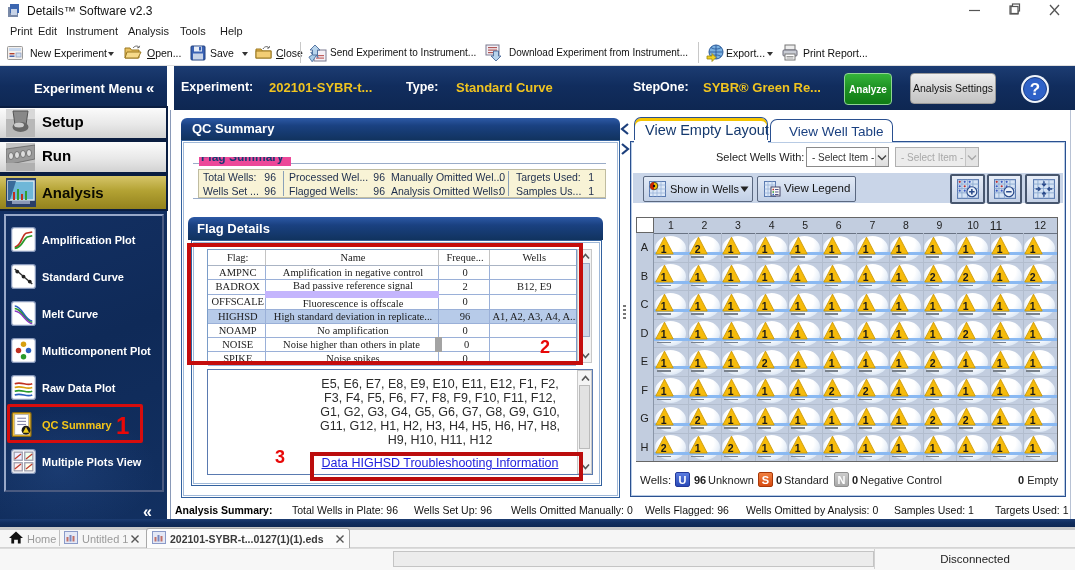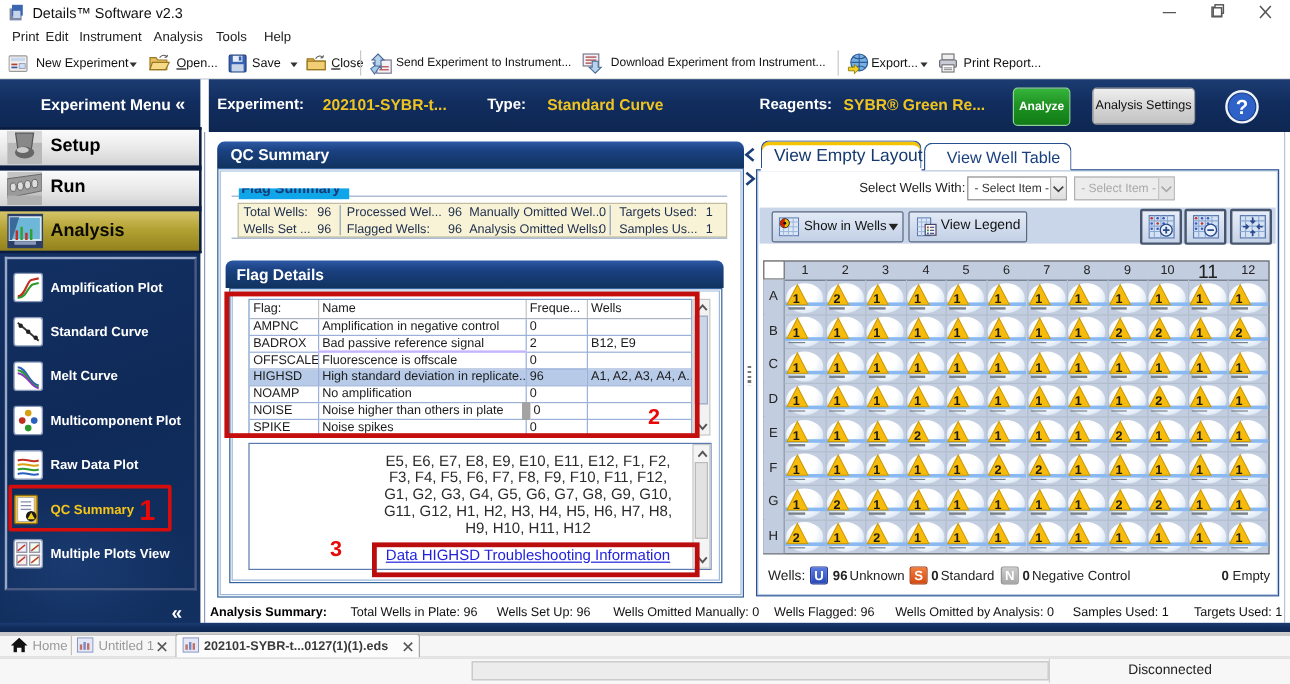--- a/index.html
+++ b/index.html
@@ -103,21 +103,21 @@
  <line x1="5.5" y1="14" x2="12.5" y2="14" stroke="#999"></line>
 </svg>
 <div class="a tb" style="left:803px;">Print Report...</div>
 
 <div class="a navy" style="left:0;top:66px;width:1075px;height:44px;"></div>
 <div class="a" style="left:34px;top:79px;font-size:13px;font-weight:bold;color:#fff;white-space:nowrap;">Experiment Menu <span style="font-size:15px;">«</span></div>
 <div class="a" style="left:181px;top:80px;font-size:12.5px;font-weight:bold;color:#fff;">Experiment:</div>
 <div class="a" style="left:269px;top:80px;font-size:13px;font-weight:bold;color:#f0c420;">202101-SYBR-t...</div>
 <div class="a" style="left:406px;top:80px;font-size:12.5px;font-weight:bold;color:#fff;">Type:</div>
 <div class="a" style="left:456px;top:80px;font-size:13px;font-weight:bold;color:#f0c420;">Standard Curve</div>
-<div class="a" style="left:633px;top:80px;font-size:12.5px;font-weight:bold;color:#fff;">Reagents:</div>
+<div class="a" style="left:633px;top:80px;font-size:12.5px;font-weight:bold;color:#fff;">StepOne:</div>
 <div class="a" style="left:703px;top:80px;font-size:13px;font-weight:bold;color:#f0c420;">SYBR® Green Re...</div>
 <div class="a" style="left:844px;top:73px;width:48px;height:32px;background:linear-gradient(#35b43a,#1f9324 45%,#107c15);border:1px solid #8fd494;border-radius:4px;color:#fff;font-size:10px;font-weight:bold;text-align:center;line-height:31px;">Analyze</div>
 <div class="a" style="left:910px;top:73px;width:86px;height:31px;background:linear-gradient(#efefef,#d2d2d2 60%,#c2c2c2);border:1px solid #999;border-radius:4px;color:#111;font-size:10.5px;text-align:center;line-height:29px;white-space:nowrap;">Analysis Settings</div>
 <svg class="a" style="left:1020px;top:74px" width="30" height="30" viewBox="0 0 30 30">
  <circle cx="15" cy="15" r="14" fill="#f0f4fa"></circle>
  <circle cx="15" cy="15" r="11.5" fill="#2f62c8" stroke="#1a3f8a" stroke-width="1"></circle>
  <text x="15" y="21" font-size="17" font-weight="bold" fill="#fff" text-anchor="middle" font-family="Liberation Sans">?</text>
 </svg>
 
 <div class="a navy" style="left:0;top:110px;width:168px;height:417px;background:linear-gradient(160deg,#16346a,#0f2a58 55%,#123061);"></div>
@@ -221,21 +221,21 @@
 <div class="a" style="left:143px;top:503px;font-size:16px;font-weight:bold;color:#fff;">«</div>
 
 <div class="a" style="left:172px;top:110px;width:903px;height:409px;background:#fff;"></div>
 <div class="a" style="left:170px;top:110px;width:1px;height:409px;background:#8a9ab8;"></div>
 <div class="a" style="left:1070px;top:110px;width:1px;height:409px;background:#b8c2d4;"></div>
 
 <div class="a hdr" style="left:181px;top:118px;width:439px;height:22px;border-radius:6px 6px 0 0;font-size:13px;line-height:22px;padding-left:11px;">QC Summary</div>
 <div class="a" style="left:181px;top:140px;width:439px;height:358px;border:1px solid #33619e;box-shadow:inset 0 0 0 1px #fff, inset 0 0 0 2px #9fb8d8;background:#fff;"></div>
 
 <div class="a" style="left:193px;top:163px;width:413px;height:1px;background:#9aacc8;"></div>
-<div class="a" style="left:199px;top:157px;width:92px;height:9px;overflow:hidden;background:#0ea5e9;">
+<div class="a" style="left:199px;top:157px;width:92px;height:9px;overflow:hidden;background:#ec4899;">
     <div style="position:absolute;left:2px;top:-7px;font-size:12px;font-weight:bold;color:#1a3a74;white-space:nowrap;">Flag Summary</div>
   </div>
 <div class="a" style="left:198px;top:169px;width:408px;height:29px;background:#f8f3d6;border:1px solid #c0bca0;"></div>
 <div class="a" style="left:283px;top:171px;width:1px;height:25px;background:#8aa0b8;"></div>
 <div class="a" style="left:508px;top:171px;width:1px;height:25px;background:#8aa0b8;"></div>
 <div class="a" style="left:193px;top:198px;width:413px;height:1px;background:#9aacc8;"></div>
 <div class="a" style="left:203px;top:171px;font-size:10.5px;color:#1c2c4c;white-space:nowrap;">Total Wells:</div>
 <div class="a" style="left:236px;top:171px;width:40px;text-align:right;font-size:10.5px;color:#1c2c4c;">96</div>
 <div class="a" style="left:289px;top:171px;font-size:10.5px;color:#1c2c4c;white-space:nowrap;">Processed Wel...</div>
 <div class="a" style="left:345px;top:171px;width:40px;text-align:right;font-size:10.5px;color:#1c2c4c;">96</div>
@@ -248,37 +248,37 @@
 <div class="a" style="left:289px;top:185px;font-size:10.5px;color:#1c2c4c;white-space:nowrap;">Flagged Wells:</div>
 <div class="a" style="left:345px;top:185px;width:40px;text-align:right;font-size:10.5px;color:#1c2c4c;">96</div>
 <div class="a" style="left:391px;top:185px;font-size:10.5px;color:#1c2c4c;white-space:nowrap;">Analysis Omitted Wells:</div>
 <div class="a" style="left:465px;top:185px;width:40px;text-align:right;font-size:10.5px;color:#1c2c4c;">0</div>
 <div class="a" style="left:516px;top:185px;font-size:10.5px;color:#1c2c4c;white-space:nowrap;">Samples Us...</div>
 <div class="a" style="left:554px;top:185px;width:40px;text-align:right;font-size:10.5px;color:#1c2c4c;">1</div>
 
 <div class="a hdr" style="left:188px;top:217px;width:415px;height:23px;border-radius:6px 6px 0 0;font-size:13px;line-height:23px;padding-left:9px;">Flag Details</div>
 <div class="a" style="left:191px;top:240px;width:411px;height:246px;border:1px solid #33619e;box-shadow:inset 0 0 0 1px #fff, inset 0 0 0 2px #9fb8d8;background:#fff;"></div>
 <div class="a" style="left:207px;top:249px;width:370px;height:114px;border:1px solid #7a9cc8;background:#fff;">
-<table style="border-collapse:collapse;width:100%;table-layout:fixed;font-size:10.5px;color:#1b1b1b;font-family:Liberation Sans, sans-serif;">
+<table style="border-collapse:collapse;width:100%;table-layout:fixed;font-size:10.5px;color:#1b1b1b;font-family:Liberation Serif, serif;text-align:center;">
 <tbody>
         <tr style="height:15px;">
           <td style="width:57px;border-right:1px solid #c4c4c4;border-bottom:1px solid #aab4c4;padding-left:3px;">Flag:</td>
           <td style="width:173px;border-right:1px solid #c4c4c4;border-bottom:1px solid #aab4c4;padding-left:3px;">Name</td>
           <td style="width:51px;border-right:1px solid #c4c4c4;border-bottom:1px solid #aab4c4;padding-left:3px;">Freque...</td>
           <td style="border-bottom:1px solid #aab4c4;padding-left:3px;">Wells</td>
         </tr>
 <tr style="height:14px;">
           <td style="border-right:1px solid #9ab0d8;border-bottom:1px solid #9ab0d8;padding-left:3px;overflow:hidden;white-space:nowrap;">AMPNC</td>
           <td style="border-right:1px solid #9ab0d8;border-bottom:1px solid #9ab0d8;padding-left:3px;overflow:hidden;white-space:nowrap;">Amplification in negative control</td>
           <td style="border-right:1px solid #9ab0d8;border-bottom:1px solid #9ab0d8;padding-left:3px;">0</td>
           <td style="border-bottom:1px solid #9ab0d8;padding-left:3px;overflow:hidden;white-space:nowrap;"></td>
         </tr>
 <tr style="height:14px;">
           <td style="border-right:1px solid #9ab0d8;border-bottom:1px solid #9ab0d8;padding-left:3px;overflow:hidden;white-space:nowrap;">BADROX</td>
-          <td style="border-right:1px solid #9ab0d8;border-bottom:2px solid #c4b5fd;padding-left:3px;overflow:hidden;white-space:nowrap;margin-left:16px;">Bad passive reference signal</td>
+          <td style="border-right:1px solid #9ab0d8;border-bottom:7px solid #c4b5fd;padding-left:3px;overflow:hidden;white-space:nowrap;margin-left:16px;">Bad passive reference signal</td>
           <td style="border-right:1px solid #9ab0d8;border-bottom:1px solid #9ab0d8;padding-left:3px;">2</td>
           <td style="border-bottom:1px solid #9ab0d8;padding-left:3px;overflow:hidden;white-space:nowrap;">B12, E9</td>
         </tr>
 <tr style="height:14px;">
           <td style="border-right:1px solid #9ab0d8;border-bottom:1px solid #9ab0d8;padding-left:3px;overflow:hidden;white-space:nowrap;">OFFSCALE</td>
           <td style="border-right:1px solid #9ab0d8;border-bottom:1px solid #9ab0d8;padding-left:3px;overflow:hidden;white-space:nowrap;">Fluorescence is offscale</td>
           <td style="border-right:1px solid #9ab0d8;border-bottom:1px solid #9ab0d8;padding-left:3px;">0</td>
           <td style="border-bottom:1px solid #9ab0d8;padding-left:3px;overflow:hidden;white-space:nowrap;"></td>
         </tr>
 <tr style="height:14px;background:#b7cbe9;">
@@ -441,21 +441,21 @@
 <div class="a" style="left:654.0px;top:219px;width:33.6px;text-align:center;font-size:10.5px;color:#222;">1</div>
 <div class="a" style="left:687.6px;top:219px;width:33.6px;text-align:center;font-size:10.5px;color:#222;">2</div>
 <div class="a" style="left:721.2px;top:219px;width:33.6px;text-align:center;font-size:10.5px;color:#222;">3</div>
 <div class="a" style="left:754.8px;top:219px;width:33.6px;text-align:center;font-size:10.5px;color:#222;">4</div>
 <div class="a" style="left:788.3px;top:219px;width:33.6px;text-align:center;font-size:10.5px;color:#222;">5</div>
 <div class="a" style="left:821.9px;top:219px;width:33.6px;text-align:center;font-size:10.5px;color:#222;">6</div>
 <div class="a" style="left:855.5px;top:219px;width:33.6px;text-align:center;font-size:10.5px;color:#222;">7</div>
 <div class="a" style="left:889.1px;top:219px;width:33.6px;text-align:center;font-size:10.5px;color:#222;">8</div>
 <div class="a" style="left:922.7px;top:219px;width:33.6px;text-align:center;font-size:10.5px;color:#222;">9</div>
 <div class="a" style="left:956.2px;top:219px;width:33.6px;text-align:center;font-size:10.5px;color:#222;">10</div>
-<div class="a" style="left:989.8px;top:219px;width:33.6px;text-align:center;font-size:16px;color:#222;">11</div>
+<div class="a" style="left:989.8px;top:219px;width:33.6px;font-size:12px;color:#222;">11</div>
 <div class="a" style="left:1023.4px;top:219px;width:33.6px;text-align:center;font-size:10.5px;color:#222;">12</div>
 <div class="a" style="left:654px;top:233px;width:403px;height:1px;background:#6a7484;"></div>
 <div class="a" style="left:636px;top:233.0px;width:18px;height:28.5px;background:#c2cddf;border-right:1px solid #8a96a8;font-size:11px;color:#222;text-align:center;line-height:28px;">A</div>
 <div class="a" style="left:636px;top:261.5px;width:18px;height:28.5px;background:#c2cddf;border-right:1px solid #8a96a8;font-size:11px;color:#222;text-align:center;line-height:28px;">B</div>
 <div class="a" style="left:636px;top:290.0px;width:18px;height:28.5px;background:#c2cddf;border-right:1px solid #8a96a8;font-size:11px;color:#222;text-align:center;line-height:28px;">C</div>
 <div class="a" style="left:636px;top:318.5px;width:18px;height:28.5px;background:#c2cddf;border-right:1px solid #8a96a8;font-size:11px;color:#222;text-align:center;line-height:28px;">D</div>
 <div class="a" style="left:636px;top:347.0px;width:18px;height:28.5px;background:#c2cddf;border-right:1px solid #8a96a8;font-size:11px;color:#222;text-align:center;line-height:28px;">E</div>
 <div class="a" style="left:636px;top:375.5px;width:18px;height:28.5px;background:#c2cddf;border-right:1px solid #8a96a8;font-size:11px;color:#222;text-align:center;line-height:28px;">F</div>
 <div class="a" style="left:636px;top:404.0px;width:18px;height:28.5px;background:#c2cddf;border-right:1px solid #8a96a8;font-size:11px;color:#222;text-align:center;line-height:28px;">G</div>
 <div class="a" style="left:636px;top:432.5px;width:18px;height:28.5px;background:#c2cddf;border-right:1px solid #8a96a8;font-size:11px;color:#222;text-align:center;line-height:28px;">H</div>

